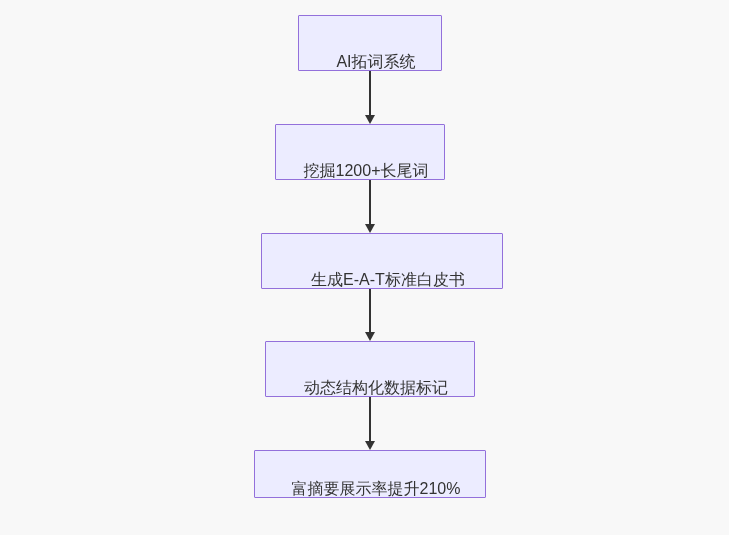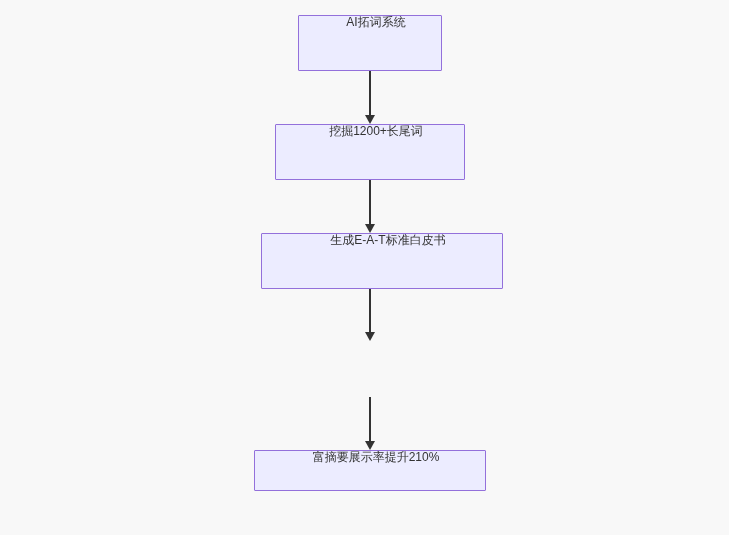--- a/index.html
+++ b/index.html
@@ -20,24 +20,24 @@
     position:relative;
     width:729px;height:535px;
   }
   .node{
     position:absolute;
     box-sizing:border-box;
     background:var(--fill);
     border:1.5px solid var(--border);
     border-radius:1px;
     display:flex;
-    align-items:flex-start;
+    align-items:flex-end;
     justify-content:center;
     color:var(--text);
-    font-size:12px;
+    font-size:16px;
     line-height:1;
     white-space:nowrap;
     padding-left:12px;
   }
   .edge{
     position:absolute;
     width:10px;
     display:flex;
     flex-direction:column;
     align-items:center;
@@ -61,41 +61,44 @@
 
   <div class="node" style="left:298px;top:15px;width:144px;height:56px">
     <span>AI拓词系统</span>
   </div>
 
   <div class="edge" style="left:365px;top:71px;height:53px">
     <div class="edge-line"></div>
     <div class="edge-head"></div>
   </div>
 
-  <div class="node" style="left:275px;top:124px;width:190px;height:56px">
+  <div class="node" style="left:275px;top:124px;width:170px;height:56px">
     <span>挖掘1200+长尾词</span>
   </div>
 
   <div class="edge" style="left:365px;top:180px;height:53px">
     <div class="edge-line"></div>
     <div class="edge-head"></div>
   </div>
 
   <div class="node" style="left:261px;top:233px;width:242px;height:56px">
     <span>生成E-A-T标准白皮书</span>
   </div>
 
   <div class="edge" style="left:365px;top:289px;height:52px">
     <div class="edge-line"></div>
     <div class="edge-head"></div>
   </div>
 
+  <div class="node" style="left:265px;top:341px;width:210px;height:56px">
+    <span>动态结构化数据标记</span>
+  </div>
 
   <div class="edge" style="left:365px;top:397px;height:53px">
     <div class="edge-line"></div>
     <div class="edge-head"></div>
   </div>
 
-  <div class="node" style="left:254px;top:450px;width:232px;height:41px">
+  <div class="node" style="left:254px;top:450px;width:232px;height:48px">
     <span>富摘要展示率提升210%</span>
   </div>
 
 </div>
 
 </body></html>

